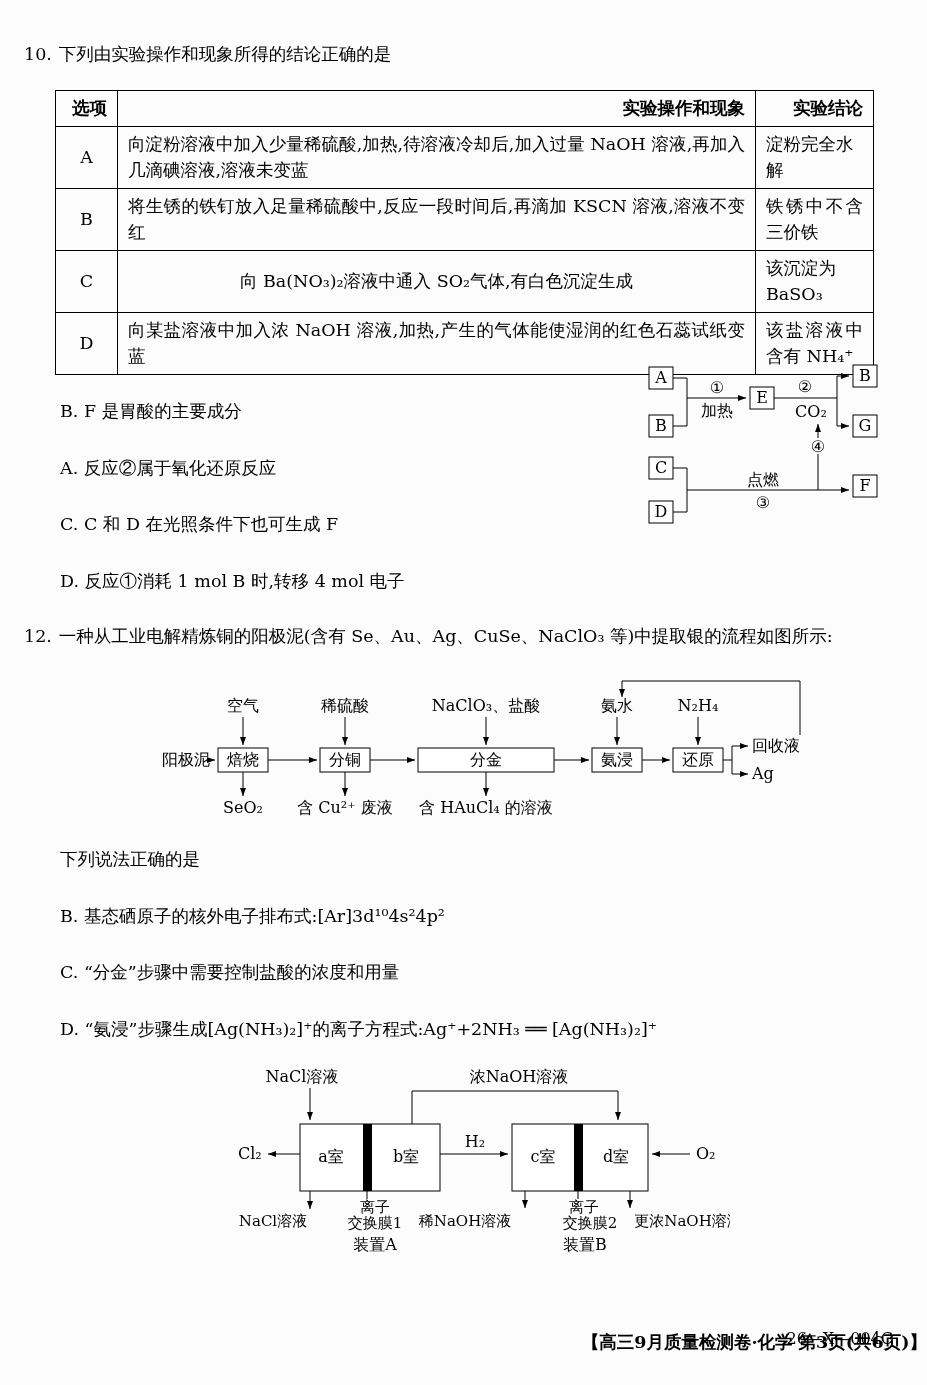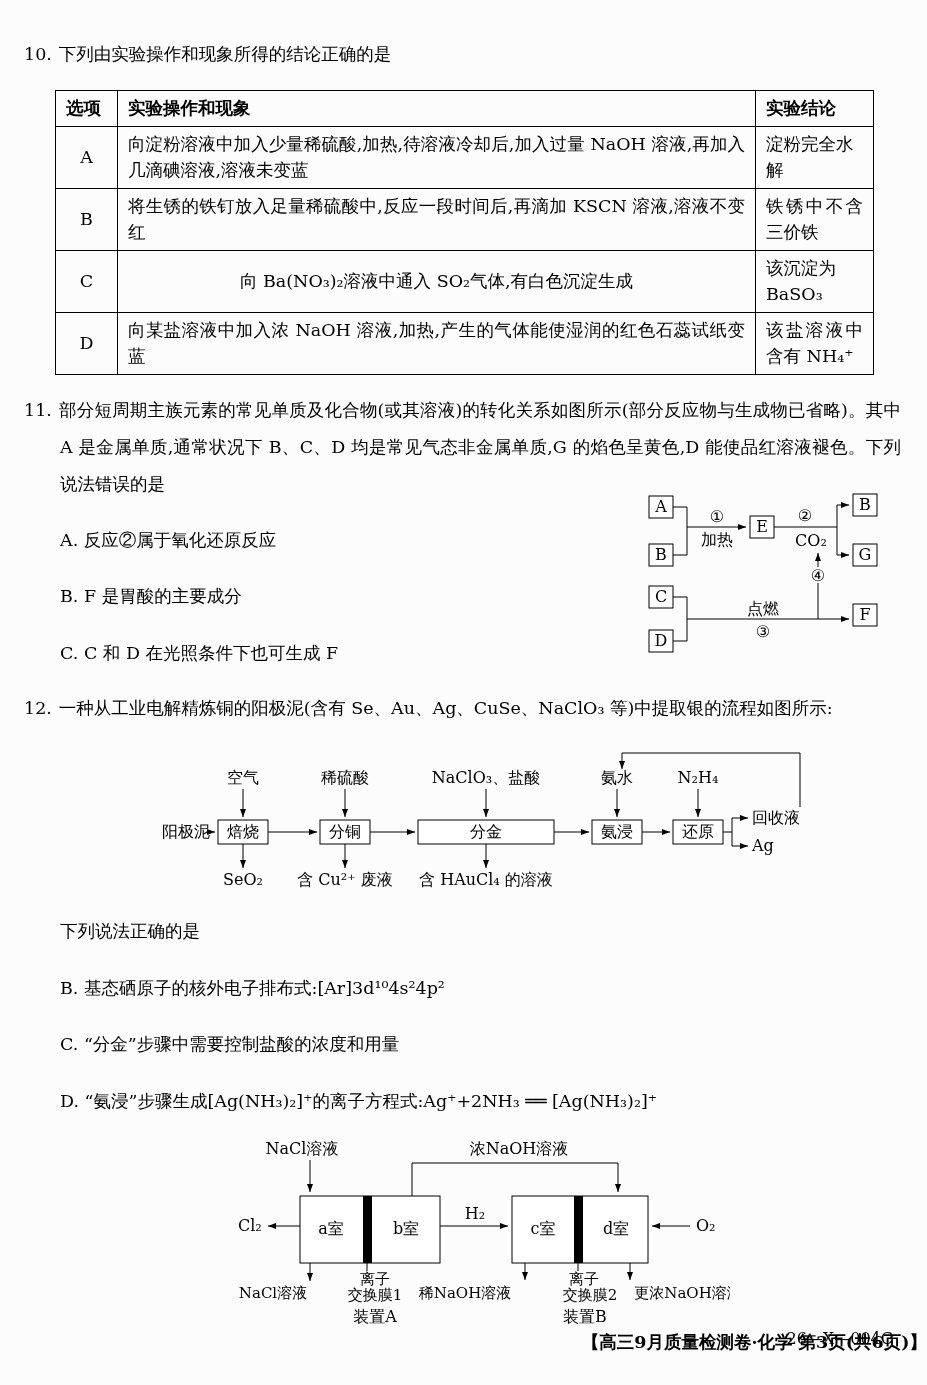--- a/index.html
+++ b/index.html
@@ -8,21 +8,21 @@
     font-family:"DejaVu Serif","Liberation Serif",serif;
     font-size:17.5px;position:relative;overflow:hidden;
   }
   .page{padding:18px 26px 0 24px}
   .stem{padding-left:36px;text-indent:-36px;line-height:37px;text-align:justify}
   .qn{margin-right:7px}
   .opt{padding-left:36px;line-height:39px}
   .prompt{padding-left:36px;line-height:39px}
   table.qt{border-collapse:collapse;margin:8px 0 10px 31px;width:818px;table-layout:fixed}
   .qt th,.qt td{border:1px solid #000;padding:4px 10px;line-height:26.5px;vertical-align:middle}
-  .qt th{text-align:left;font-weight:bold}
+  .qt th{text-align:right;font-weight:bold}
   .qt td.c{text-align:center}
   .qt td.op{text-align:justify}
   .q11-body{position:relative}
   .q11-svg{position:absolute;right:-4px;top:-40px}
   .flow-wrap{margin:4px 0 2px 136px}
   .q13-wrap{margin:4px 0 0 186px}
   svg{display:block}
   svg text{font-size:16px;fill:#000}
   svg text.sm{font-size:15px}
   svg .bx{fill:#fff;stroke:#000;stroke-width:1}
@@ -73,21 +73,20 @@
         <tr>
           <td class="c">D</td>
           <td class="op">向某盐溶液中加入浓 NaOH 溶液,加热,产生的气体能使湿润的红色石蕊试纸变蓝</td>
           <td class="op">该盐溶液中含有 NH₄⁺</td>
         </tr>
       </tbody>
     </table>
   </div>
 
   <div class="sec">
-    <p class="stem"><span class="qn">11.</span><span>部分短周期主族元素的常见单质及化合物(或其溶液)的转化关系如图所示(部分反应物与生成物已省略)。其中 A 是金属单质,通常状况下 B、C、D 均是常见气态非金属单质,G 的焰色呈黄色,D 能使品红溶液褪色。下列说法错误的是</span></p>
 
     <div class="q11-body">
       <svg class="q11-svg" width="270" height="185" viewBox="0 0 270 185">
         <defs>
           <marker id="ah1" markerWidth="9" markerHeight="7" refX="8" refY="3" orient="auto">
             <path d="M0,0 L8,3 L0,6 z" fill="#000"></path>
           </marker>
         </defs>
         <g class="ln">
           <line x1="38" y1="26" x2="52" y2="26"></line>
@@ -122,23 +121,24 @@
         <text x="230" y="139" text-anchor="middle">F</text>
         <text x="82" y="41" text-anchor="middle">①</text>
         <text x="82" y="64" text-anchor="middle">加热</text>
         <text x="170" y="40" text-anchor="middle">②</text>
         <text x="176" y="65" text-anchor="middle">CO₂</text>
         <rect x="174" y="86" width="18" height="16" fill="#fcfcfc"></rect>
         <text x="183" y="100" text-anchor="middle">④</text>
         <text x="128" y="133" text-anchor="middle">点燃</text>
         <text x="128" y="156" text-anchor="middle">③</text>
       </svg>
+      <p class="opt">B. F 是胃酸的主要成分</p>
       <p class="opt">A. 反应②属于氧化还原反应</p>
-      <p class="opt">B. F 是胃酸的主要成分</p>
       <p class="opt">C. C 和 D 在光照条件下也可生成 F</p>
+      <p class="opt">D. 反应①消耗 1 mol B 时,转移 4 mol 电子</p>
     </div>
   </div>
 
   <div class="sec">
     <p class="stem"><span class="qn">12.</span><span>一种从工业电解精炼铜的阳极泥(含有 Se、Au、Ag、CuSe、NaClO₃ 等)中提取银的流程如图所示:</span></p>
 
     <div class="flow-wrap">
       <svg width="740" height="150" viewBox="0 0 740 150">
         <defs>
           <marker id="ah2" markerWidth="9" markerHeight="7" refX="8" refY="3" orient="auto">

